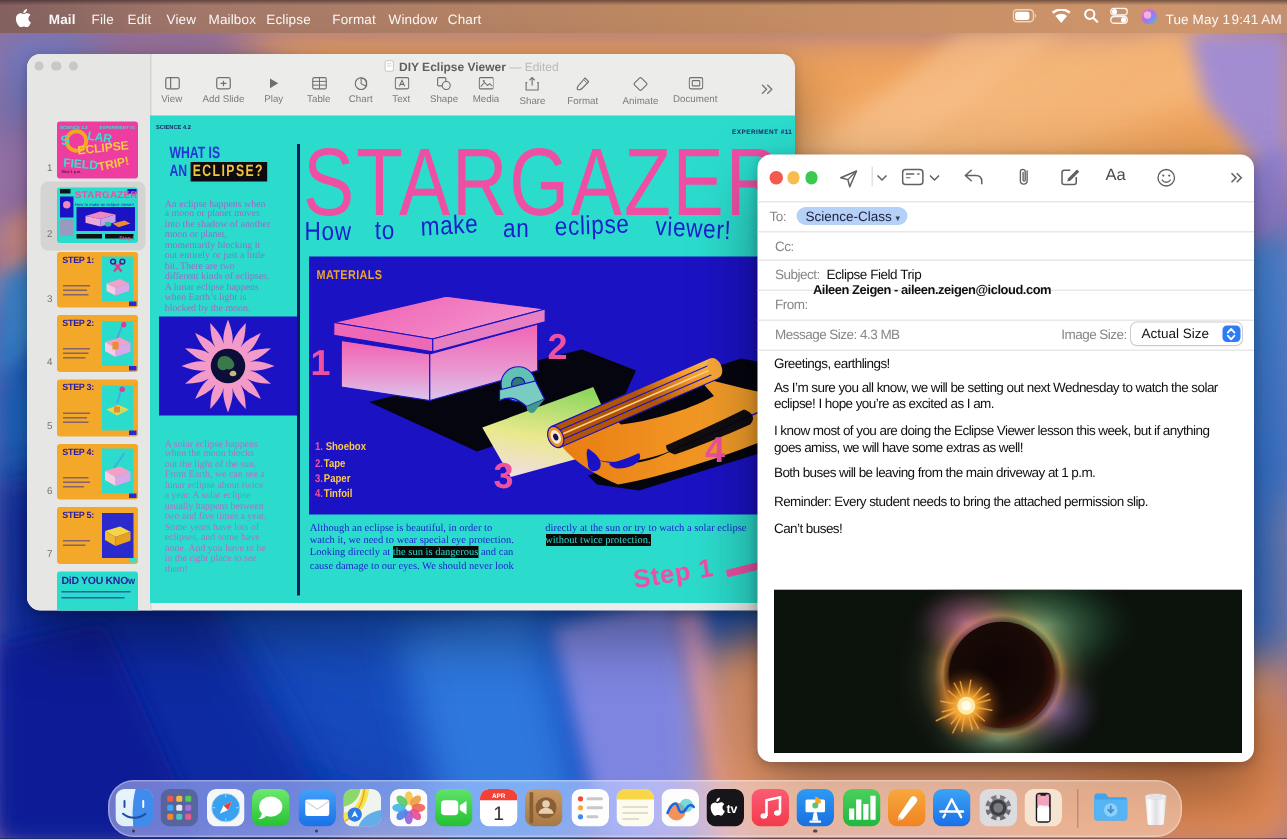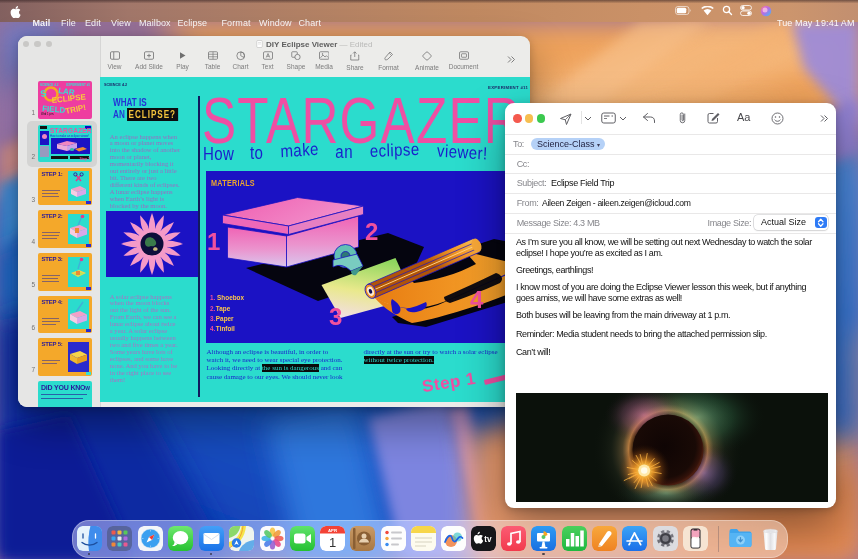--- a/index.html
+++ b/index.html
@@ -3,21 +3,21 @@
 <meta charset="utf-8">
 <style>
   html,body{margin:0;padding:0;background:#000;}
   #screen{position:relative;width:858px;height:559px;overflow:hidden;font-family:"Liberation Sans",sans-serif;}
   .abs{position:absolute;}
   
   #menubar{position:absolute;left:0;top:0;width:858px;height:21.5px;
     background:linear-gradient(180deg,rgba(45,28,30,.55) 0,rgba(45,28,30,0) 3.5px),
     linear-gradient(90deg,#82605f 0%,#a2776a 15%,#b28165 35%,#c08961 55%,#ca9167 75%,#cc956d 92%,#c28f70 100%);
     color:rgba(255,255,255,.95);font-size:9px;}
-  #menubar span{position:absolute;top:18px;white-space:nowrap;letter-spacing:.1px;}
+  #menubar span{position:absolute;top:8px;white-space:nowrap;letter-spacing:.1px;}
   
   #keynote{position:absolute;left:18px;top:36px;width:511.5px;height:371px;border-radius:9px;
     background:#ececea;box-shadow:0 18px 40px rgba(0,0,0,.38),0 2px 8px rgba(0,0,0,.2);overflow:hidden;}
   #kn-side{position:absolute;left:0;top:0;width:82px;height:371px;background:#e6e6e5;border-right:1px solid #d6d6d5;}
   #kn-canvas{position:absolute;left:82px;top:41px;width:429.5px;height:325px;background:#2bdccd;overflow:hidden;}
   .tl{position:absolute;width:6.6px;height:6.6px;border-radius:50%;top:4.9px;z-index:6;}
   .knbtn{position:absolute;top:15px;width:46px;text-align:center;color:#7b7b7b;font-size:6.5px;}
   .knbtn svg{display:block;margin:0 auto 2.5px auto;}
   .kthumb{position:absolute;left:20px;width:54px;height:37.5px;border-radius:2px;overflow:hidden;}
   .knum{position:absolute;width:9px;text-align:right;font-size:6.5px;color:#727272;}
@@ -512,38 +512,38 @@
     <div class="sep" style="top:70px"></div>
     <div class="sep" style="top:89.5px"></div>
     <div class="sep" style="top:109.8px"></div>
     <div class="sep" style="top:129.7px"></div>
     <div class="flabel" style="left:8px;top:36px">To:</div>
     <div style="position:absolute;left:26px;top:34.5px;height:12.5px;border-radius:6.5px;background:#b5d1f7;color:#1e1e3c;font-size:9px;font-weight:500;line-height:12.5px;padding:0 5px 0 6px">Science-Class <span style="font-size:6px;color:#3c3c58">▾</span></div>
     <div class="flabel" style="left:11.7px;top:55.5px">Cc:</div>
     <div class="flabel" style="left:11.7px;top:75px">Subject:</div>
     <div class="fval" style="left:46px;top:75px;font-weight:500">Eclipse Field Trip</div>
     <div class="flabel" style="left:11.7px;top:94.5px">From:</div>
-    <div class="fval" style="left:37px;top:95px;font-weight:400;font-size:8.6px">Aileen Zeigen - aileen.zeigen@icloud.com</div>
+    <div class="fval" style="left:37px;top:85px;font-weight:700;font-size:8.6px">Aileen Zeigen - aileen.zeigen@icloud.com</div>
     <div class="flabel" style="left:11.7px;top:114.5px">Message Size: 4.3 MB</div>
     <div class="flabel" style="left:202.5px;top:114.5px">Image Size:</div>
     <div style="position:absolute;left:249px;top:112px;width:67px;height:14.5px;border-radius:4px;background:#fff;box-shadow:0 0 0 0.6px #c9c9cc,0 0.5px 1.5px rgba(0,0,0,.12);font-size:9px;font-weight:500;color:#111;line-height:14.5px;padding-left:7px">Actual Size
       <span style="position:absolute;right:1.5px;top:1.5px;width:11.5px;height:11.5px;border-radius:3px;background:#2e7bf6">
         <svg width="11.5" height="11.5" viewBox="0 0 23 23">
             <path d="M7 9.5 L11.5 4.5 L16 9.5 M7 13.5 L11.5 18.5 L16 13.5" fill="none" stroke="#fff" stroke-width="2.4" stroke-linejoin="round" stroke-linecap="round"></path>
           </svg>
       </span>
     </div>
 
     <div style="position:absolute;left:11px;top:133.5px;width:306px;font-size:9px;line-height:11px;color:#111;letter-spacing:-.38px">
+      <p style="margin:0 0 5.5px 0">Greetings, earthlings!</p>
       <p style="margin:0 0 6.5px 0">As I’m sure you all know, we will be setting out next Wednesday to watch the solar eclipse! I hope you’re as excited as I am.</p>
-      <p style="margin:0 0 5.5px 0">Greetings, earthlings!</p>
       <p style="margin:0 0 6.5px 0">I know most of you are doing the Eclipse Viewer lesson this week, but if anything goes amiss, we will have some extras as well!</p>
       <p style="margin:0 0 7.5px 0">Both buses will be leaving from the main driveway at 1 p.m.</p>
-      <p style="margin:0 0 7.5px 0">Reminder: Media student needs to bring the attached permission slip.</p>
-      <p style="margin:0 0 7.5px 0">Can’t will!</p>
+      <p style="margin:0 0 7.5px 0">Reminder: Every student needs to bring the attached permission slip.</p>
+      <p style="margin:0 0 7.5px 0">Can’t buses!</p>
     </div>
 
     <svg style="position:absolute;left:10.5px;top:290px" width="312" height="109" viewBox="0 0 312 109">
       <defs>
         <radialGradient id="ringg" cx="0.5" cy="0.5" r="0.5">
           <stop offset="0.40" stop-color="#000000" stop-opacity="0"></stop>
           <stop offset="0.465" stop-color="#7a4018" stop-opacity=".55"></stop>
           <stop offset="0.52" stop-color="#d08c48" stop-opacity=".85"></stop>
           <stop offset="0.60" stop-color="#9a7a4a" stop-opacity=".45"></stop>
           <stop offset="0.75" stop-color="#4a5038" stop-opacity=".18"></stop>

